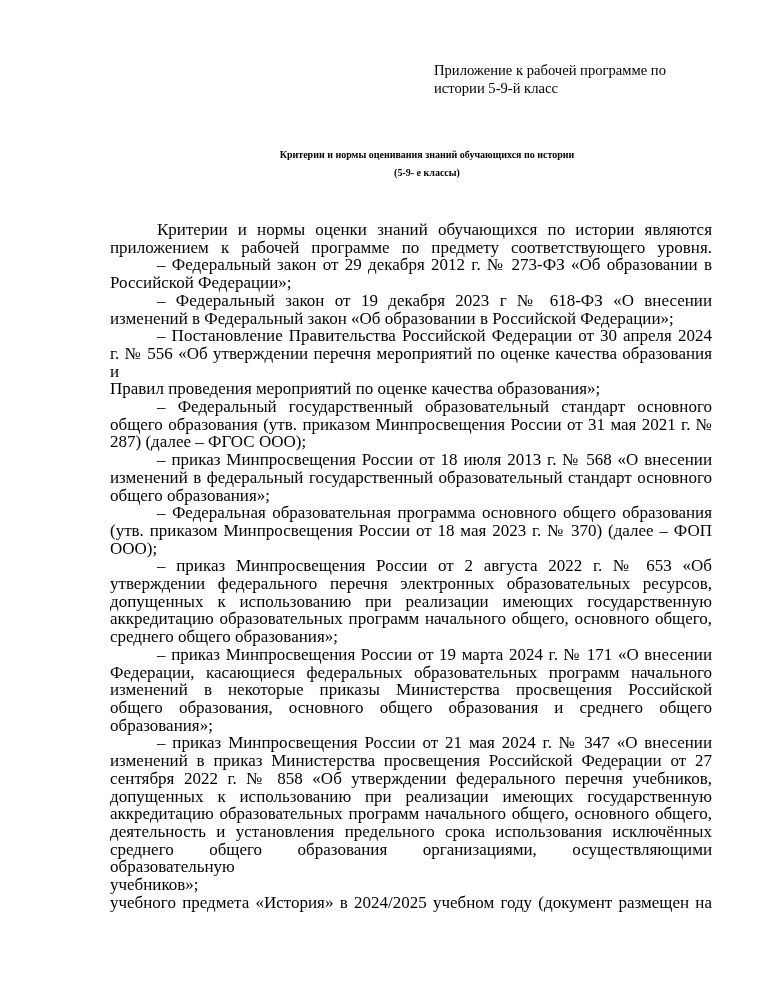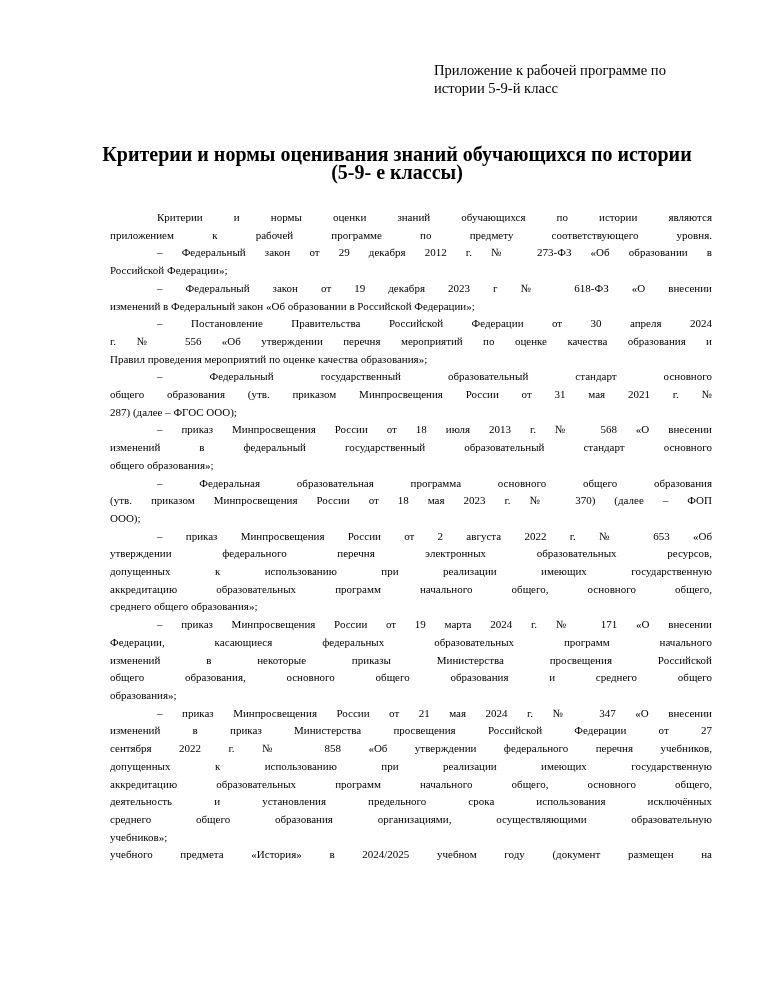--- a/index.html
+++ b/index.html
@@ -21,34 +21,34 @@
     position: absolute;
     left: 434px;
     top: 62px;
     width: 300px;
     font-size: 14.6px;
     line-height: 17.7px;
     text-align: left;
   }
   .title {
     position: absolute;
-    left: 96px;
+    left: 126px;
     top: 146px;
     width: 602px;
-    font-size: 20px;
+    font-size: 10px;
     line-height: 17.7px;
     font-weight: bold;
     text-align: center;
   }
   .body-text {
     position: absolute;
     left: 110px;
-    top: 209px;
+    top: 221px;
     width: 602px;
-    font-size: 11px;
+    font-size: 17px;
     line-height: 17.7px;
   }
   .ln {
     text-align: left;
     white-space: normal;
   }
   .ln.just {
     text-align: justify;
     text-align-last: justify;
   }

